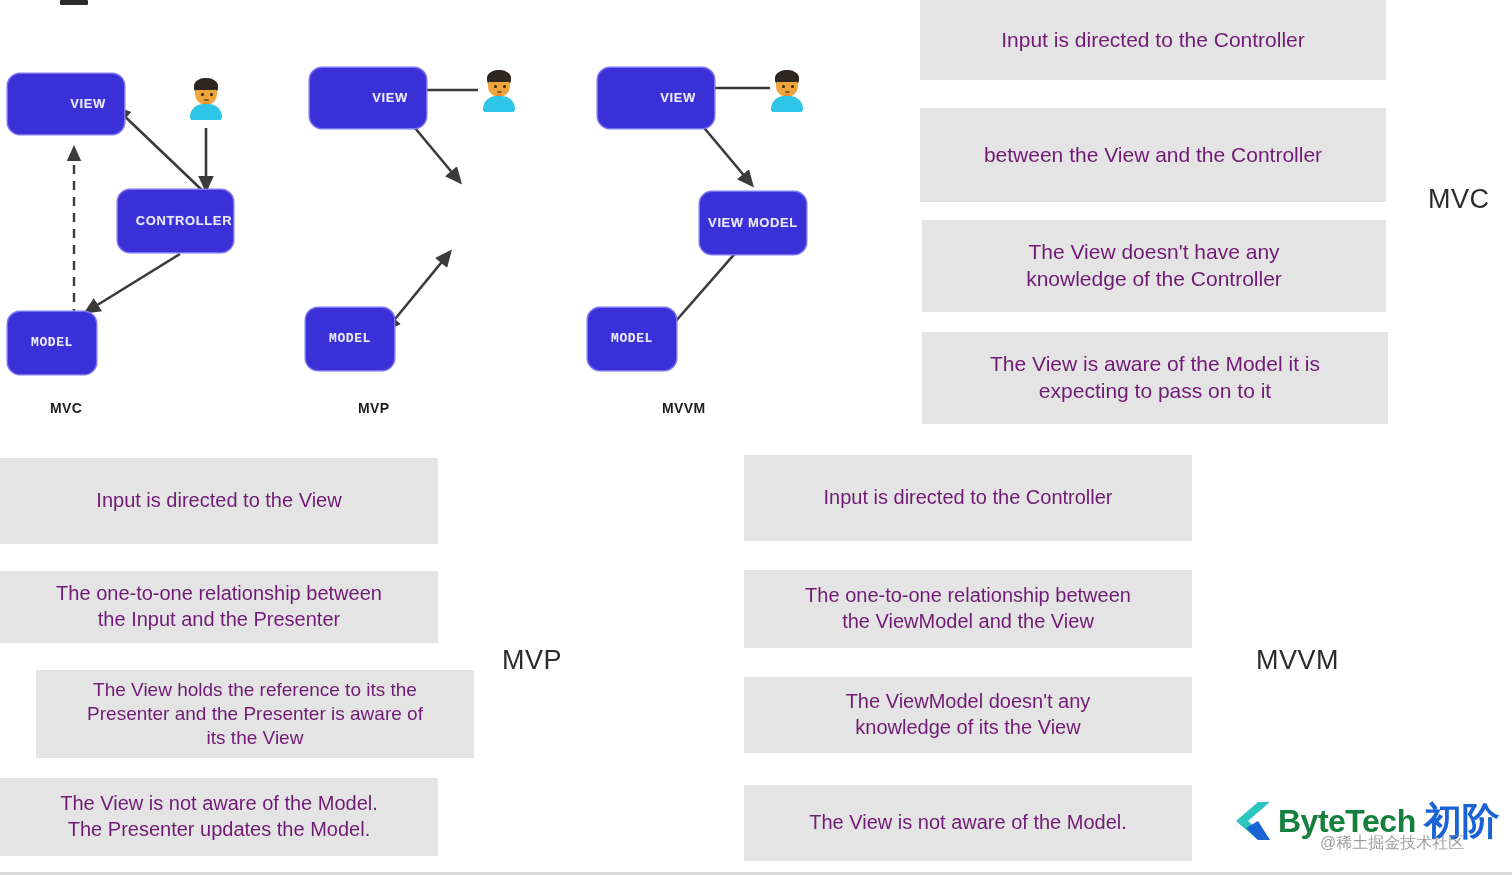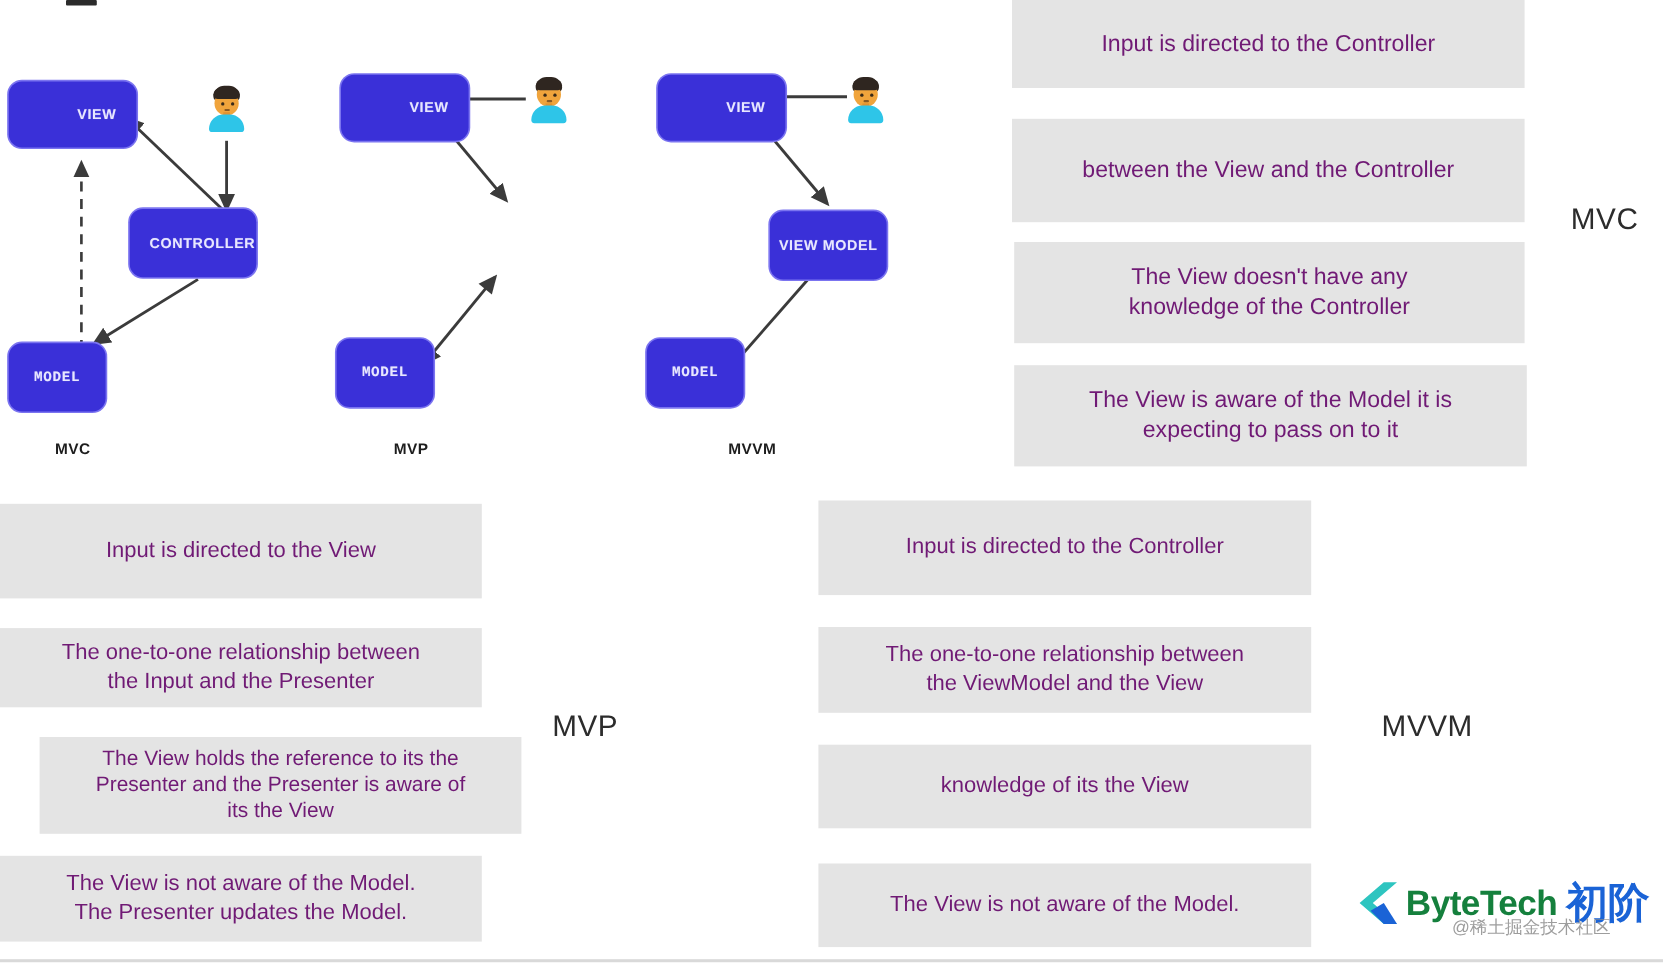--- a/index.html
+++ b/index.html
@@ -427,20 +427,21 @@
       </div>
   </div>
   <div class="infobox b1">
     <div>
       <span>The one-to-one relationship between</span>
       <span>the ViewModel and the View</span>
     </div>
   </div>
   <div class="infobox b2">
     <div>
+      <span>The ViewModel doesn't any</span>
       <span>knowledge of its the View</span>
     </div>
   </div>
   <div class="infobox b3">
     <div>
       <span>The View is not aware of the Model.</span>
     </div>
   </div>
 </div>
 <div class="panel-title" id="title-mvvm">MVVM</div>

